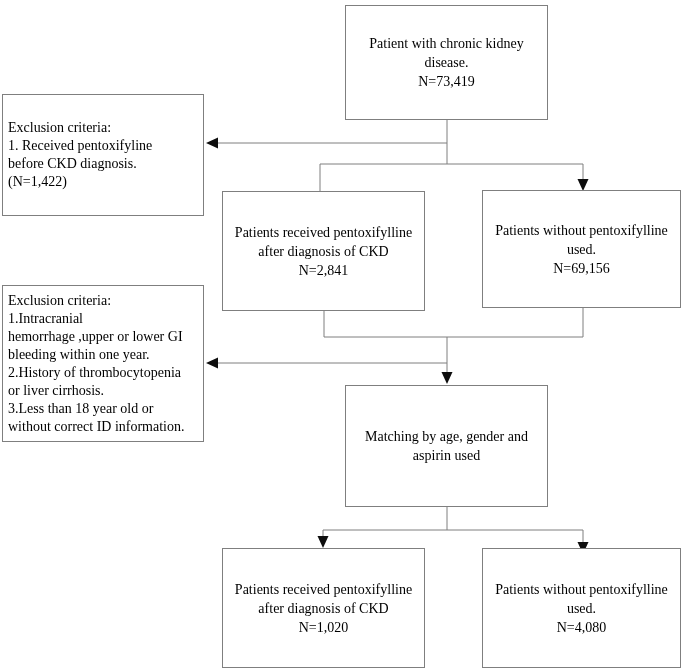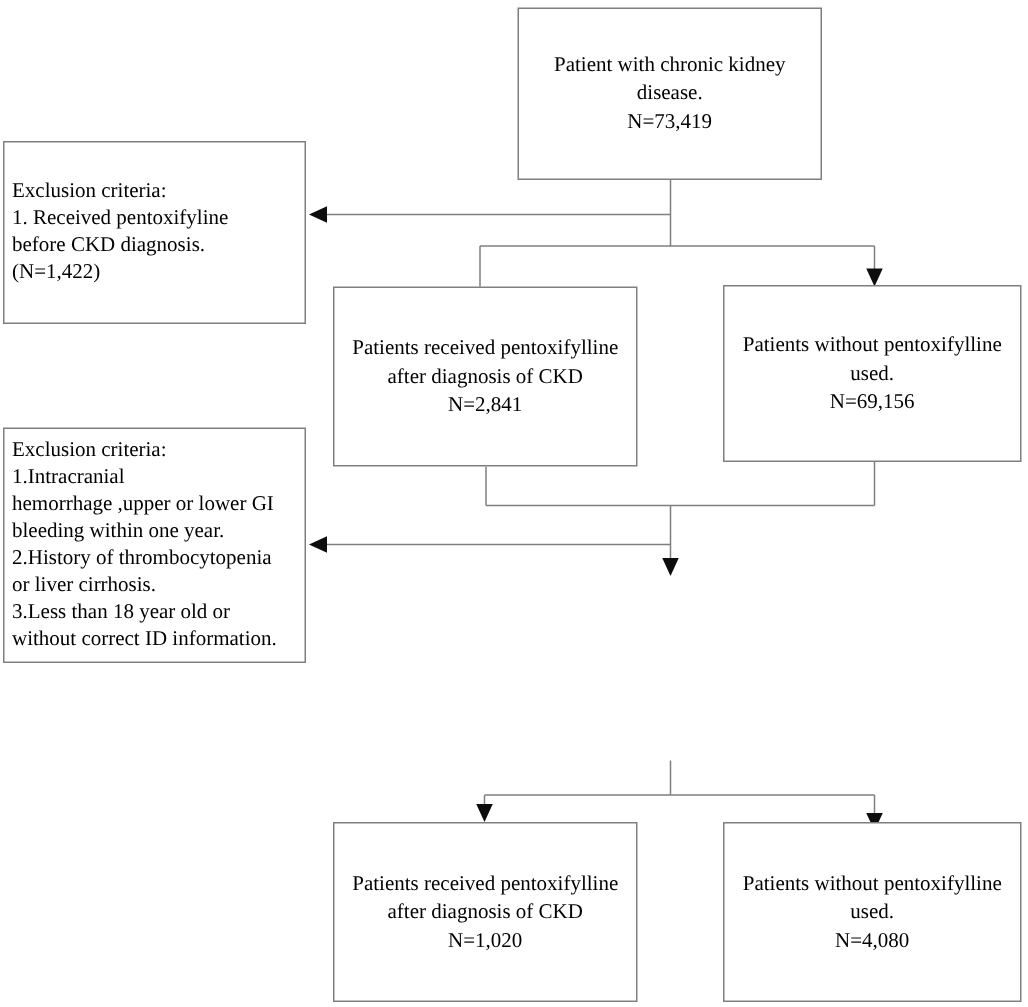--- a/index.html
+++ b/index.html
@@ -120,20 +120,24 @@
     <div class="txt">Exclusion criteria:
 1.Intracranial
 hemorrhage ,upper or lower GI
 bleeding within one year.
 2.History of thrombocytopenia
 or liver cirrhosis.
 3.Less than 18 year old or
 without correct ID information.</div>
   </div>
 
+  <div class="box centered box-matching">
+    <div class="txt">Matching by age, gender and
+aspirin used</div>
+  </div>
 
   <div class="box centered box-bot-left">
     <div class="txt">Patients received pentoxifylline
 after diagnosis of CKD
 N=1,020</div>
   </div>
 
   <div class="box centered box-bot-right">
     <div class="txt">Patients without pentoxifylline
 used.

